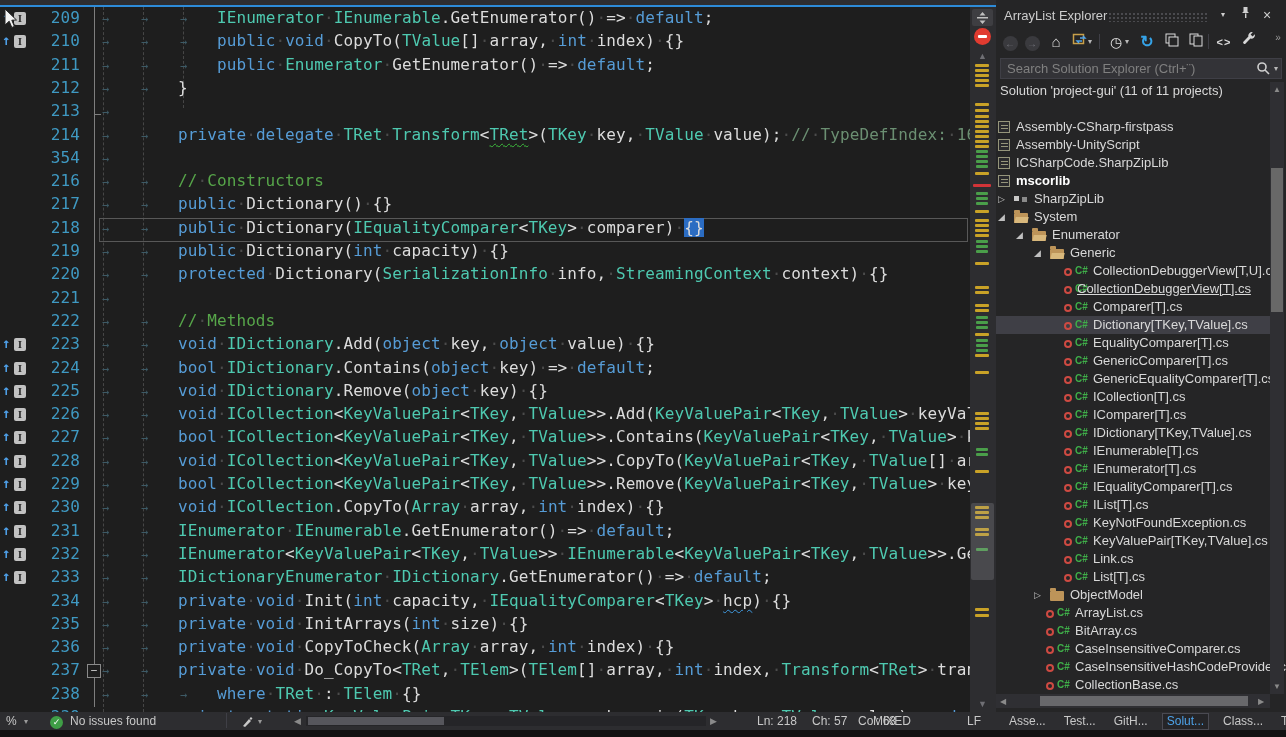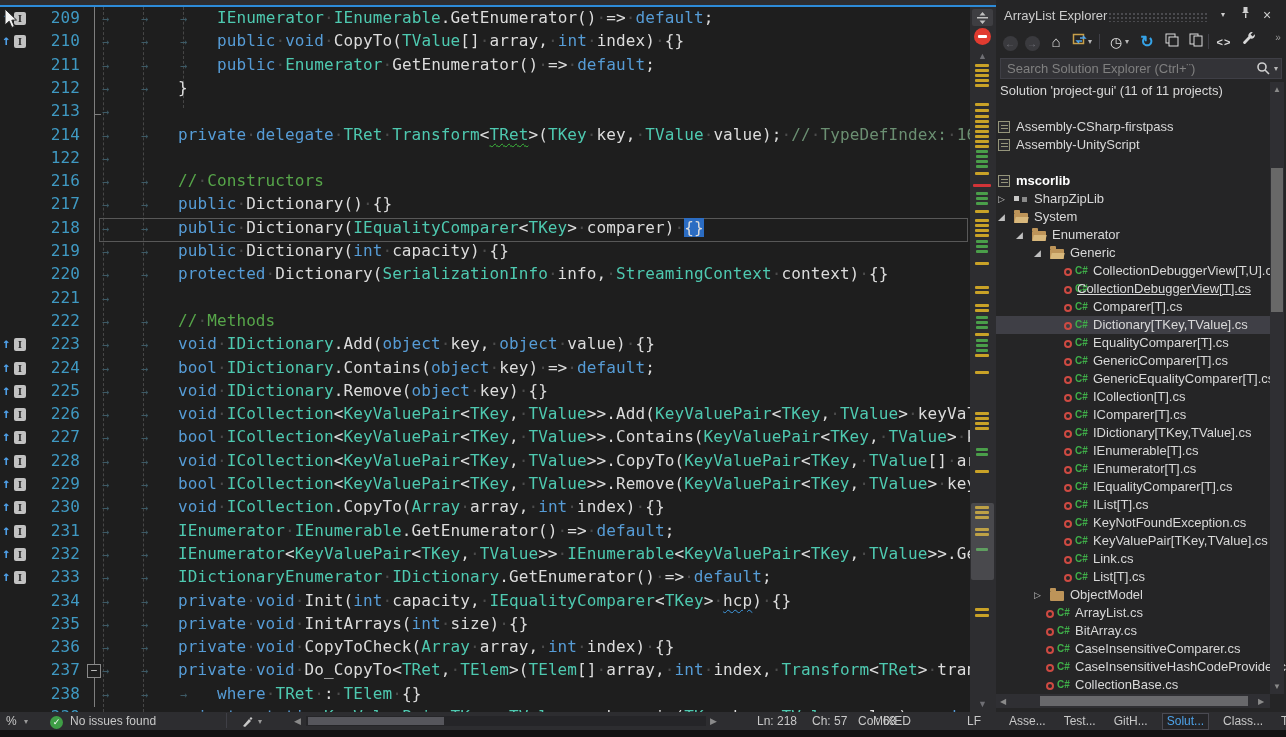--- a/index.html
+++ b/index.html
@@ -140,21 +140,21 @@
     <div id="fold-line"></div>
     <div id="fold-tick"></div>
     <div id="cur-line-border" style="top: 210.7px;"></div>
     <div id="code-lines">
         <div class="code-line" style="top: 1px;"><span class="ln">209</span><span class="code"><span><span class="tab">→</span><span class="tab">→</span><span class="tab">→</span></span><span class="t">IEnumerator</span><span><span class="wsdot">·</span></span><span class="t">IEnumerable</span><span>.GetEnumerator()<span class="wsdot">·</span>=&gt;<span class="wsdot">·</span></span><span class="k">default</span><span>;</span></span></div>
         <div class="code-line" style="top: 24.3px;"><span class="ln">210</span><span class="code"><span><span class="tab">→</span><span class="tab">→</span><span class="tab">→</span></span><span class="k">public</span><span><span class="wsdot">·</span></span><span class="k">void</span><span><span class="wsdot">·</span>CopyTo(</span><span class="t">TValue</span><span>[]<span class="wsdot">·</span>array,<span class="wsdot">·</span></span><span class="k">int</span><span><span class="wsdot">·</span>index)<span class="wsdot">·</span>{}</span></span></div>
         <div class="code-line" style="top: 47.6px;"><span class="ln">211</span><span class="code"><span><span class="tab">→</span><span class="tab">→</span><span class="tab">→</span></span><span class="k">public</span><span><span class="wsdot">·</span></span><span class="t">Enumerator</span><span><span class="wsdot">·</span>GetEnumerator()<span class="wsdot">·</span>=&gt;<span class="wsdot">·</span></span><span class="k">default</span><span>;</span></span></div>
         <div class="code-line" style="top: 70.9px;"><span class="ln">212</span><span class="code"><span><span class="tab">→</span><span class="tab">→</span>}</span></span></div>
         <div class="code-line" style="top: 94.2px;"><span class="ln">213</span><span class="code"><span><span class="tab">→</span></span></span></div>
         <div class="code-line" style="top: 117.5px;"><span class="ln">214</span><span class="code"><span><span class="tab">→</span><span class="tab">→</span></span><span class="k">private</span><span><span class="wsdot">·</span></span><span class="k">delegate</span><span><span class="wsdot">·</span></span><span class="t">TRet</span><span><span class="wsdot">·</span></span><span class="t">Transform</span><span>&lt;</span><span class="t sqg">TRet</span><span>&gt;(</span><span class="t">TKey</span><span><span class="wsdot">·</span>key,<span class="wsdot">·</span></span><span class="t">TValue</span><span><span class="wsdot">·</span>value);<span class="wsdot">·</span></span><span class="cm">//<span class="wsdot">·</span>TypeDefIndex:<span class="wsdot">·</span>166</span></span></div>
-        <div class="code-line" style="top: 140.8px;"><span class="ln">122</span><span class="code"><span><span class="tab">→</span></span></span></div>
+        <div class="code-line" style="top: 140.8px;"><span class="ln">354</span><span class="code"><span><span class="tab">→</span></span></span></div>
         <div class="code-line" style="top: 164.1px;"><span class="ln">216</span><span class="code"><span><span class="tab">→</span><span class="tab">→</span></span><span class="c">//<span class="wsdot">·</span>Constructors</span></span></div>
         <div class="code-line" style="top: 187.4px;"><span class="ln">217</span><span class="code"><span><span class="tab">→</span><span class="tab">→</span></span><span class="k">public</span><span><span class="wsdot">·</span>Dictionary()<span class="wsdot">·</span>{}</span></span></div>
         <div class="code-line" style="top: 210.7px;"><span class="ln">218</span><span class="code"><span><span class="tab">→</span><span class="tab">→</span></span><span class="k">public</span><span><span class="wsdot">·</span>Dictionary(</span><span class="t">IEqualityComparer</span><span>&lt;</span><span class="t">TKey</span><span>&gt;<span class="wsdot">·</span>comparer)<span class="wsdot">·</span></span><span class="sel">{}</span></span></div>
         <div class="code-line" style="top: 234px;"><span class="ln">219</span><span class="code"><span><span class="tab">→</span><span class="tab">→</span></span><span class="k">public</span><span><span class="wsdot">·</span>Dictionary(</span><span class="k">int</span><span><span class="wsdot">·</span>capacity)<span class="wsdot">·</span>{}</span></span></div>
         <div class="code-line" style="top: 257.3px;"><span class="ln">220</span><span class="code"><span><span class="tab">→</span><span class="tab">→</span></span><span class="k">protected</span><span><span class="wsdot">·</span>Dictionary(</span><span class="t">SerializationInfo</span><span><span class="wsdot">·</span>info,<span class="wsdot">·</span></span><span class="t">StreamingContext</span><span><span class="wsdot">·</span>context)<span class="wsdot">·</span>{}</span></span></div>
         <div class="code-line" style="top: 280.6px;"><span class="ln">221</span><span class="code"><span><span class="tab">→</span></span></span></div>
         <div class="code-line" style="top: 303.9px;"><span class="ln">222</span><span class="code"><span><span class="tab">→</span><span class="tab">→</span></span><span class="c">//<span class="wsdot">·</span>Methods</span></span></div>
         <div class="code-line" style="top: 327.2px;"><span class="ln">223</span><span class="code"><span><span class="tab">→</span><span class="tab">→</span></span><span class="k">void</span><span><span class="wsdot">·</span></span><span class="t">IDictionary</span><span>.Add(</span><span class="k">object</span><span><span class="wsdot">·</span>key,<span class="wsdot">·</span></span><span class="k">object</span><span><span class="wsdot">·</span>value)<span class="wsdot">·</span>{}</span></span></div>
         <div class="code-line" style="top: 350.5px;"><span class="ln">224</span><span class="code"><span><span class="tab">→</span><span class="tab">→</span></span><span class="k">bool</span><span><span class="wsdot">·</span></span><span class="t">IDictionary</span><span>.Contains(</span><span class="k">object</span><span><span class="wsdot">·</span>key)<span class="wsdot">·</span>=&gt;<span class="wsdot">·</span></span><span class="k">default</span><span>;</span></span></div>
         <div class="code-line" style="top: 373.8px;"><span class="ln">225</span><span class="code"><span><span class="tab">→</span><span class="tab">→</span></span><span class="k">void</span><span><span class="wsdot">·</span></span><span class="t">IDictionary</span><span>.Remove(</span><span class="k">object</span><span><span class="wsdot">·</span>key)<span class="wsdot">·</span>{}</span></span></div>
@@ -394,20 +394,24 @@
           <span class="tlabel" style="left: 4px;">Solution 'project-gui' (11 of 11 projects)</span>
         </div>
         <div class="tree-row" style="top: 36px;">
           <span class="projicon titem" style="left: 2px;"></span>
           <span class="tlabel" style="left: 20px;">Assembly-CSharp-firstpass</span>
         </div>
         <div class="tree-row" style="top: 54px;">
           <span class="projicon titem" style="left: 2px;"></span>
           <span class="tlabel" style="left: 20px;">Assembly-UnityScript</span>
         </div>
+        <div class="tree-row" style="top: 72px;">
+          <span class="projicon titem" style="left: 2px;"></span>
+          <span class="tlabel" style="left: 20px;">ICSharpCode.SharpZipLib</span>
+        </div>
         <div class="tree-row boldrow" style="top: 90px;">
           <span class="projicon titem" style="left: 2px;"></span>
           <span class="tlabel" style="left: 20px;">mscorlib</span>
         </div>
         <div class="tree-row" style="top: 108px;">
           <span class="ar titem" style="left: 2px;">▷</span>
           <span class="refsicon titem" style="left: 18px;"></span>
           <span class="tlabel" style="left: 38px;">SharpZipLib</span>
         </div>
         <div class="tree-row" style="top: 126px;">

